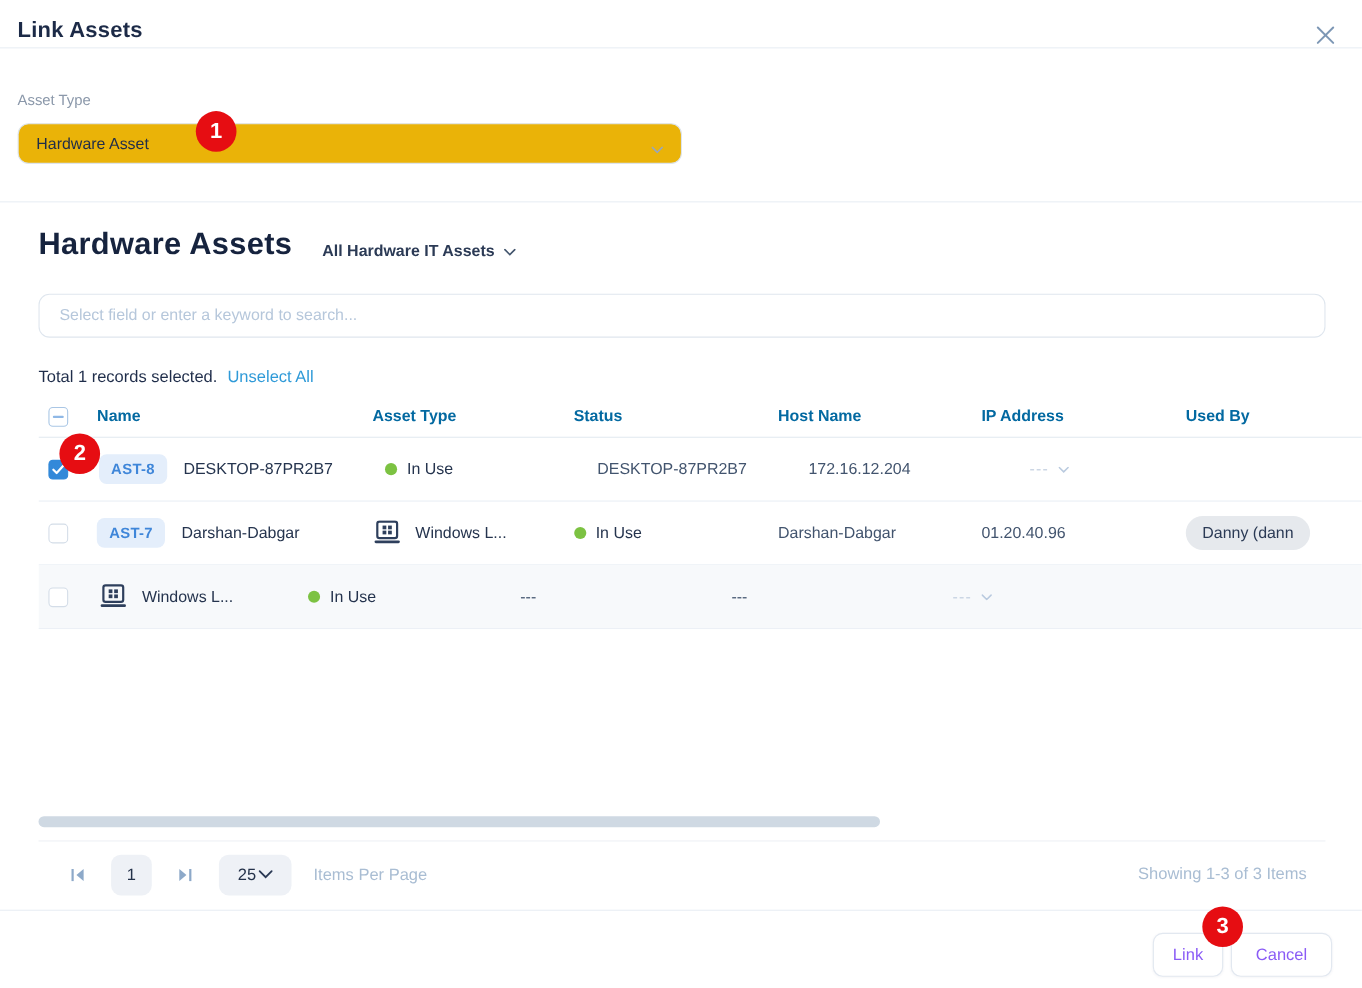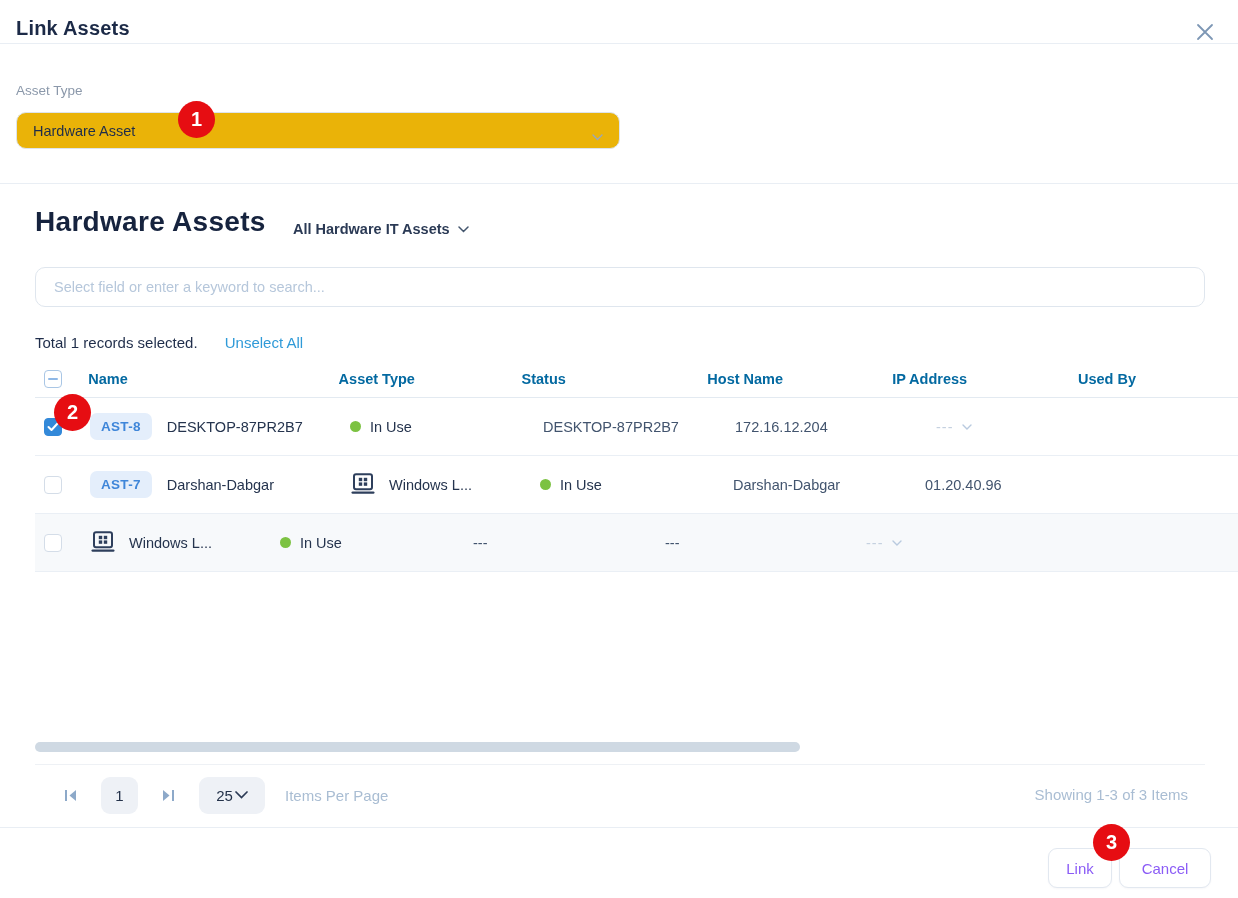--- a/index.html
+++ b/index.html
@@ -30,21 +30,21 @@
     color:#16233e; letter-spacing:.3px; }
   .section-filter { position:absolute; left:293px; top:221px; font-size:14.5px; font-weight:600;
     color:#2b3a55; display:flex; align-items:center; gap:8px; cursor:pointer; }
   
   .search-input { position:absolute; left:35px; top:267px; width:1170px; height:40px;
     border:1px solid #dfe6ee; border-radius:10px; padding:0 18px; font-size:14.5px;
     font-family:"Liberation Sans", sans-serif; color:#2b3a55; outline:none; }
   .search-input::placeholder { color:#b6c7db; }
   
   .selected-line { position:absolute; left:35px; top:334px; font-size:15px; color:#1f2d4a; }
-  .unselect-link { color:#2f9ad8; cursor:pointer; margin-left:23px; }
+  .unselect-link { color:#2f9ad8; cursor:pointer; margin-left:5px; }
   
   .table { position:absolute; left:35px; top:361px; width:1203px; overflow:hidden; }
   .trow { display:flex; align-items:center; height:58px; border-bottom:1px solid #eaeff5; }
   .thead { height:37px; border-bottom:1px solid #e3eaf1; font-weight:700; color:#0369a1; font-size:14.5px; }
   .row-alt { background:#f7f9fb; }
   .col-check { width:55px; padding-left:9px; }
   .col-name { width:260px; display:flex; align-items:center; gap:15px; }
   .col-type { width:190px; display:flex; align-items:center; gap:13px; }
   .col-status { width:193px; display:flex; align-items:center; gap:9px; }
   .col-host { width:192px; }
@@ -200,20 +200,23 @@
         <rect x="1.5" y="18.4" width="23" height="2.4" rx="1.2" fill="#2e3f5c"></rect>
       </svg>
       <span class="cell-text">Windows L...</span>
     </div>
     <div class="col-status">
       <span class="dot"></span>
       <span class="cell-text">In Use</span>
     </div>
     <div class="col-host"><span class="cell-muted">Darshan-Dabgar</span></div>
     <div class="col-ip"><span class="cell-muted">01.20.40.96</span></div>
+    <div class="col-used">
+      <span class="used-chip">Danny (dann</span>
+    </div>
   </div>
 
   <div class="trow row-alt">
     <div class="col-check">
       <div class="checkbox"></div>
     </div>
     <div class="col-type">
       <svg width="26" height="23" viewBox="0 0 26 23" fill="none">
         <rect x="4" y="1.2" width="18" height="15" rx="2" stroke="#2e3f5c" stroke-width="2"></rect>
         <rect x="8.8" y="4.8" width="3.4" height="3.4" fill="#2e3f5c"></rect>

